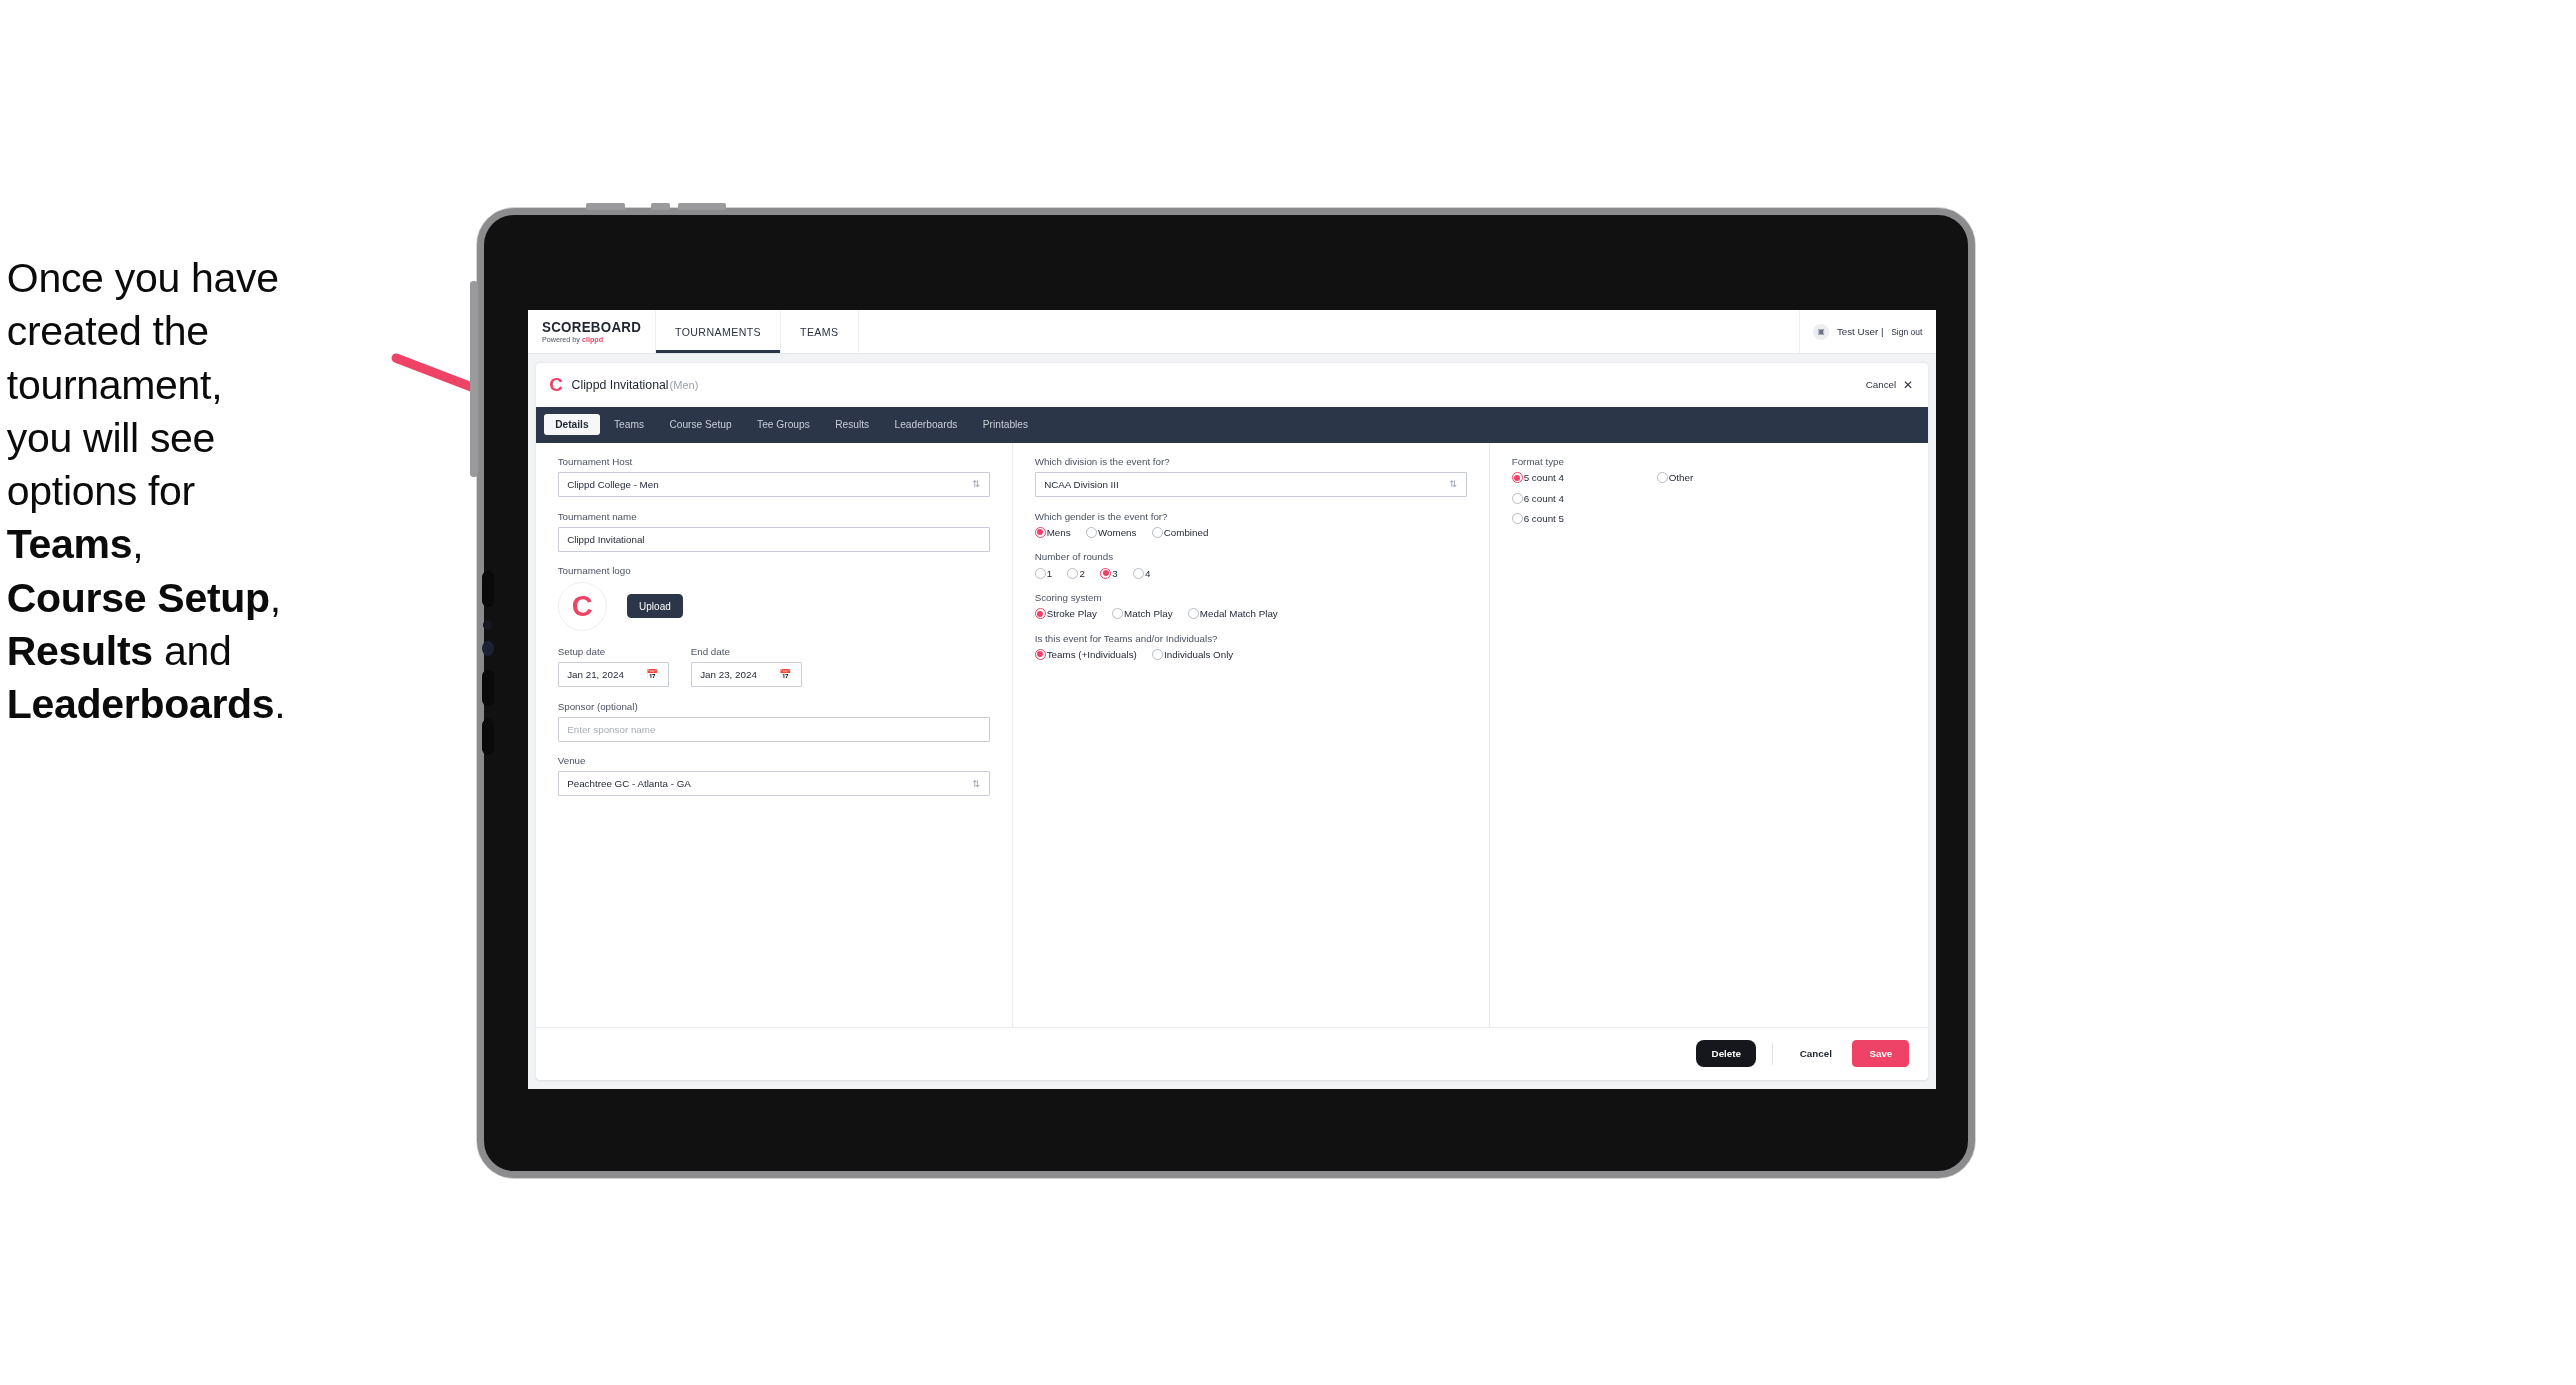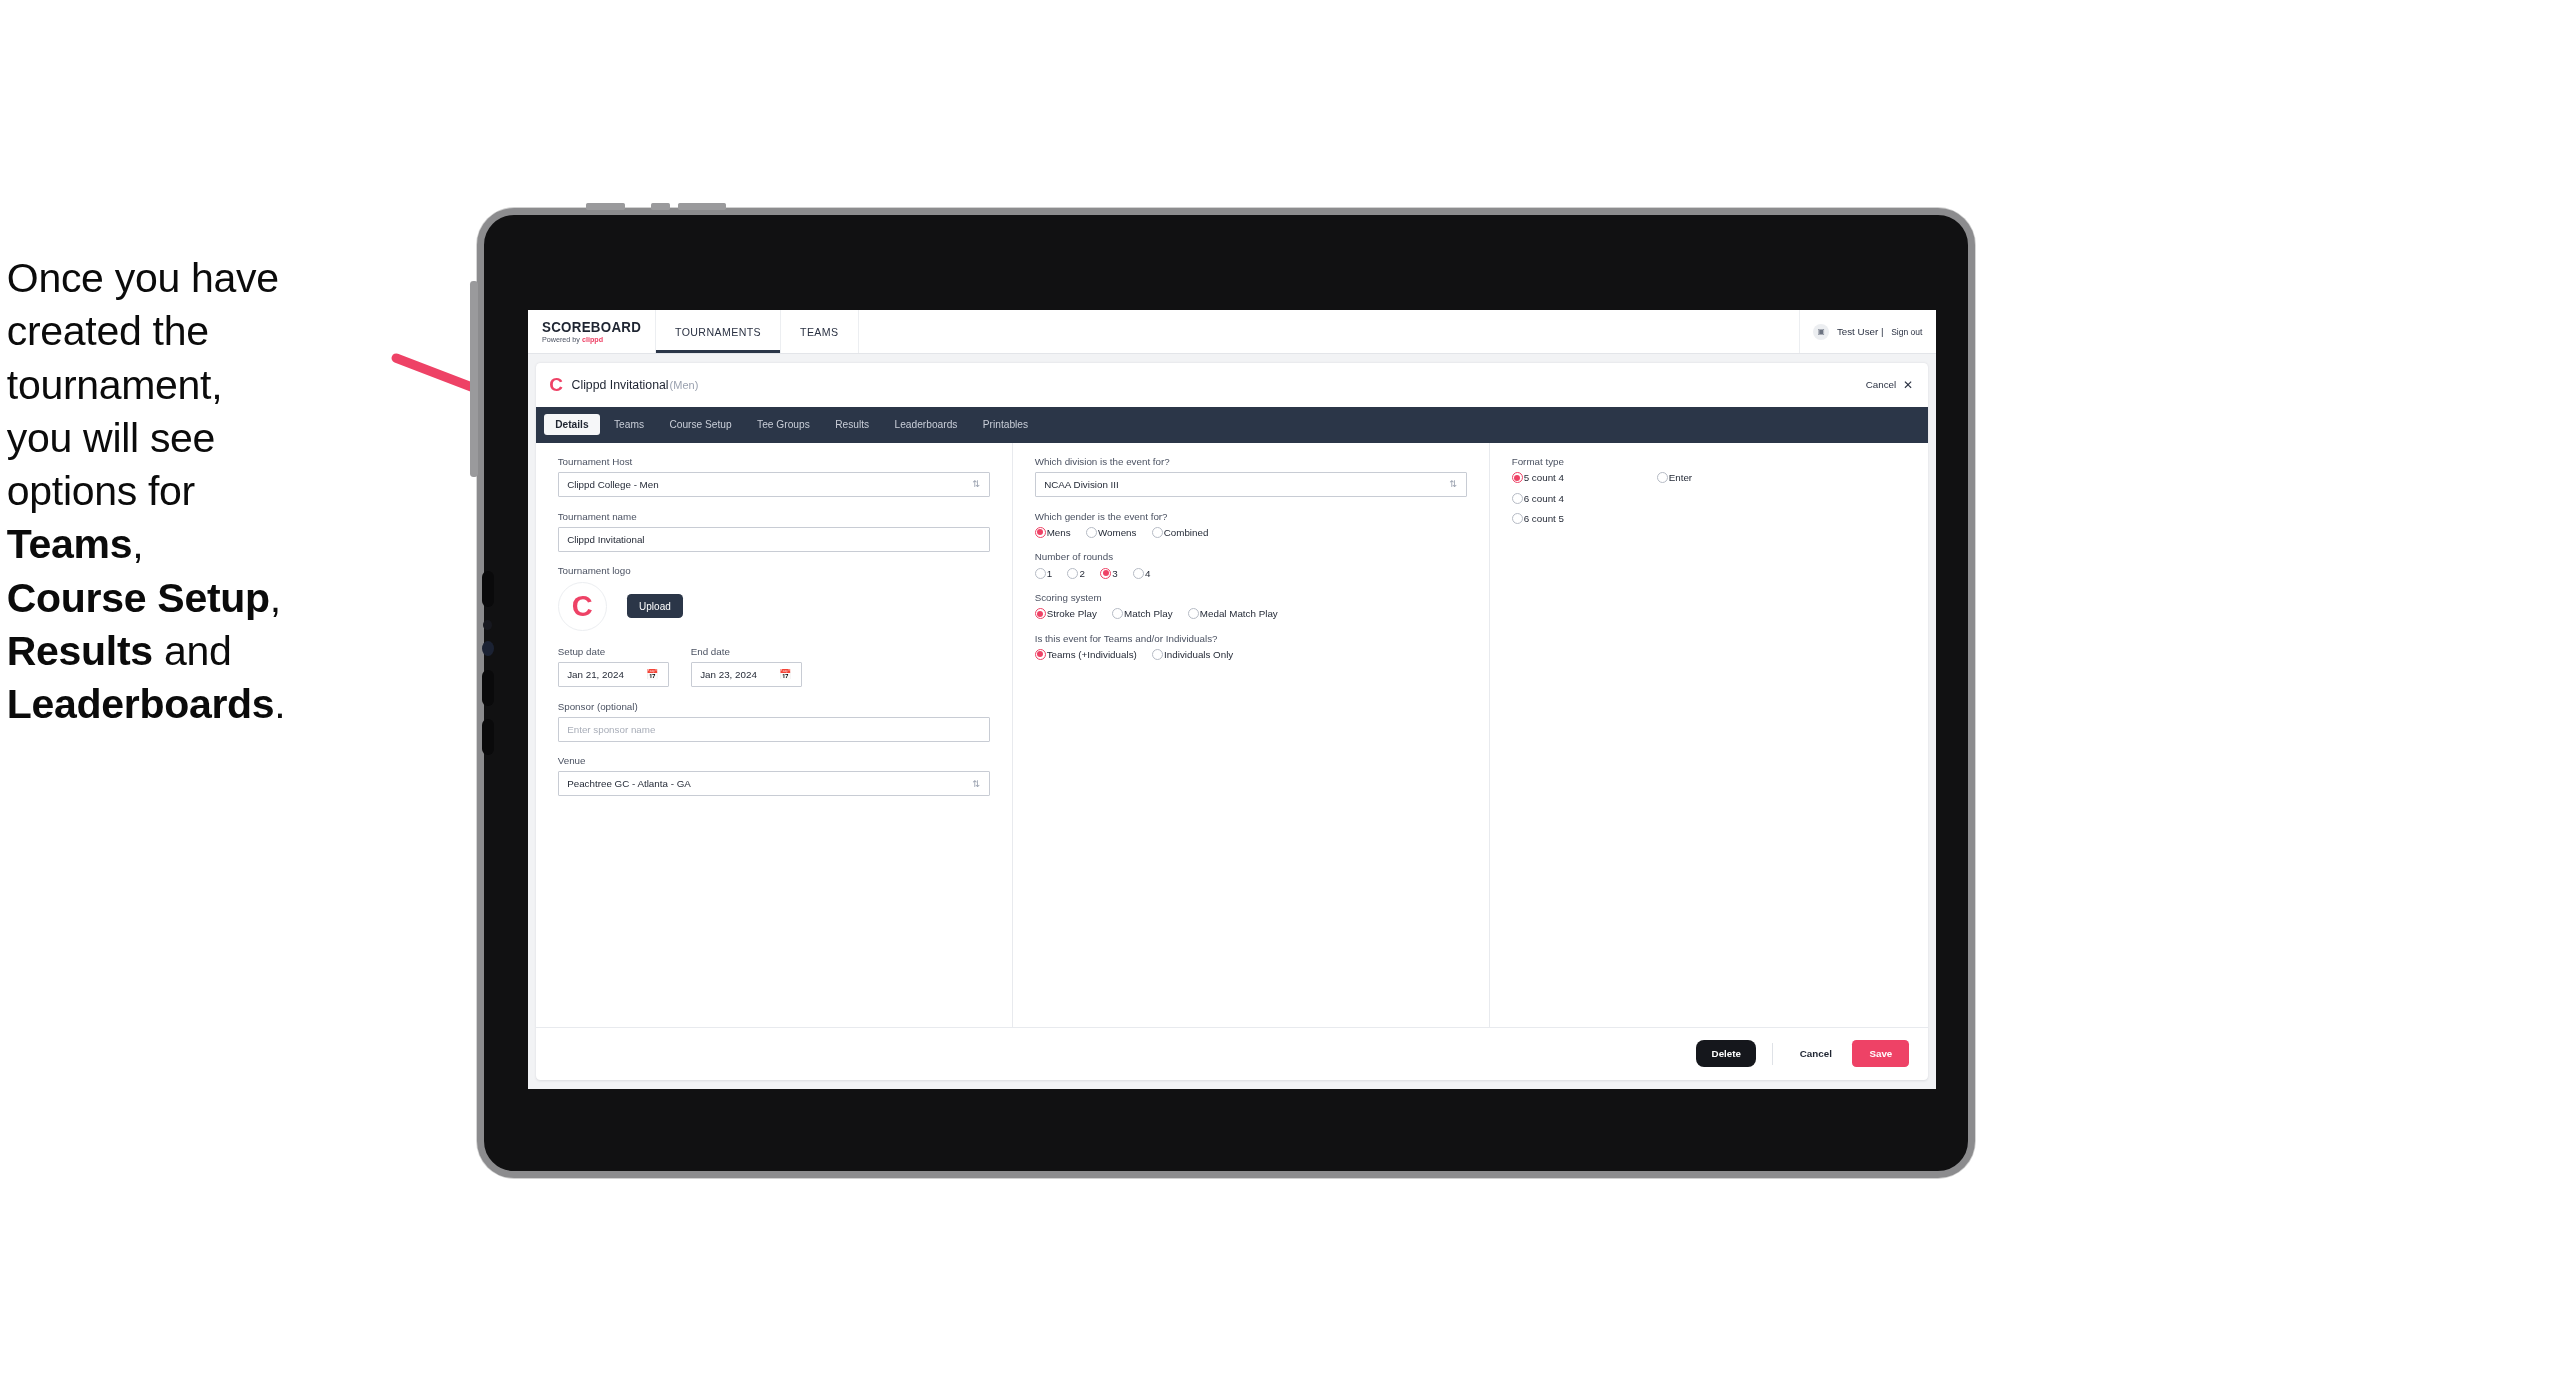--- a/index.html
+++ b/index.html
@@ -413,21 +413,21 @@
                   <span class="rlabel">6 count 4</span>
                 </div>
                 <div class="ritem">
                   <span class="radio"></span>
                   <span class="rlabel">6 count 5</span>
                 </div>
               </div>
               <div class="vgroup">
                 <div class="ritem">
                   <span class="radio"></span>
-                  <span class="rlabel">Enter</span>
+                  <span class="rlabel">Other</span>
                 </div>
               </div>
             </div>
           </div>
 
         </div>
 
         <div id="card-footer">
           <div id="btn-delete">
             <span>Delete</span>

